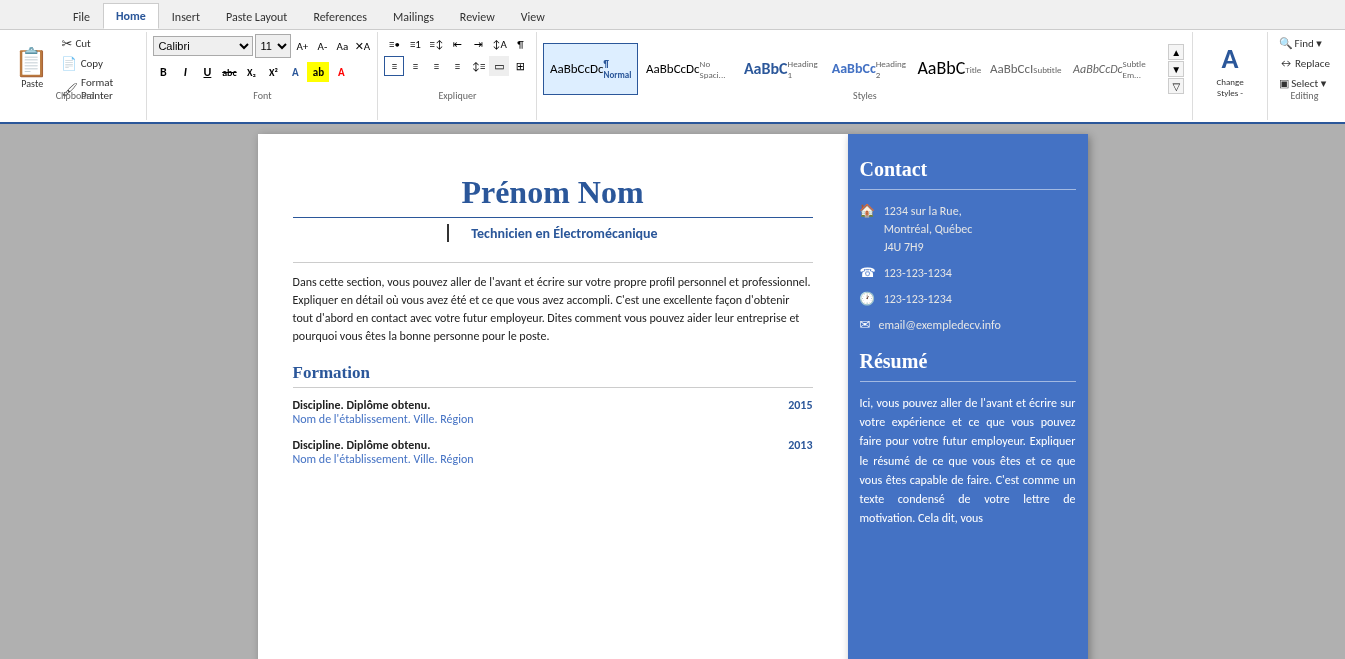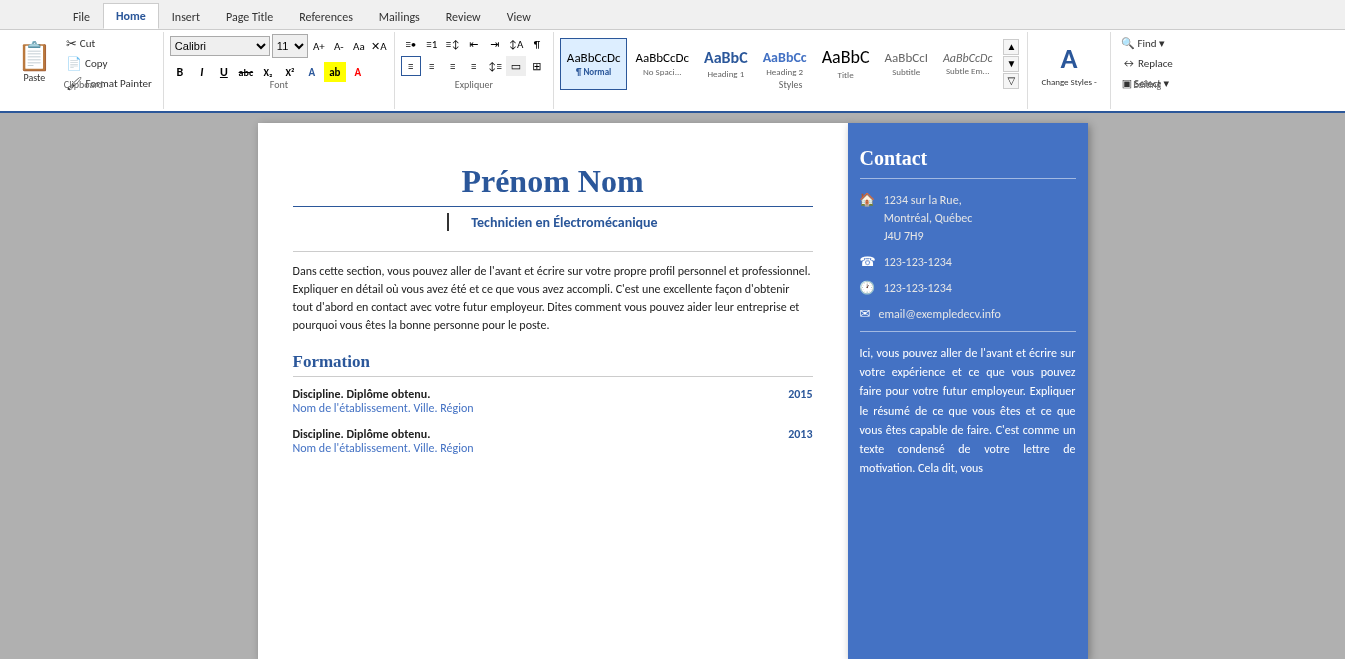--- a/index.html
+++ b/index.html
@@ -29,21 +29,21 @@
     .size-select { width: 36px; height: 24px; font-size: 11px; border: 1px solid #aaa; }
     .font-btn { width: 18px; height: 18px; display: flex; align-items: center; justify-content: center; cursor: pointer; border: 1px solid transparent; font-size: 11px; }
     .format-btn { width: 20px; height: 20px; display: flex; align-items: center; justify-content: center; cursor: pointer; border: 1px solid transparent; font-size: 12px; font-weight: bold; }
 
     
     .para-row { display: flex; align-items: center; gap: 1px; }
     .para-btn { width: 20px; height: 20px; display: flex; align-items: center; justify-content: center; cursor: pointer; border: 1px solid transparent; font-size: 11px; }
 
     
     .styles-gallery { display: flex; align-items: center; gap: 1px; }
-    .style-item { display: flex; flex-direction: column; align-items: center; justify-content: center; padding: 2px 6px; cursor: pointer; border: 1px solid transparent; min-width: 56px; height: 52px; }
+    .style-item { display: flex; flex-direction: row; align-items: center; justify-content: center; padding: 2px 6px; cursor: pointer; border: 1px solid transparent; min-width: 56px; height: 52px; }
     .style-item.active { background: #ddeeff; border-color: #2b579a; }
     .style-preview { font-size: 15px; line-height: 1.2; }
     .style-label { font-size: 9px; color: #666; }
     .style-scroll { display: flex; flex-direction: column; gap: 1px; padding: 2px; }
     .style-scroll-btn { width: 16px; height: 16px; display: flex; align-items: center; justify-content: center; cursor: pointer; font-size: 10px; border: 1px solid #ccc; background: #f5f5f5; }
 
     
     .change-styles-btn { display: flex; flex-direction: column; align-items: center; justify-content: center; padding: 4px 6px; cursor: pointer; border: 1px solid transparent; font-size: 10px; text-align: center; min-width: 50px; }
 
     
@@ -80,21 +80,21 @@
     .resume-text { color: white; font-size: 12px; line-height: 1.6; text-align: justify; }
   </style>
 </head>
 <body>
 
 <div class="ribbon">
   <div class="ribbon-tabs">
     <div class="ribbon-tab">File</div>
     <div class="ribbon-tab active">Home</div>
     <div class="ribbon-tab">Insert</div>
-    <div class="ribbon-tab">Page Title</div>
+    <div class="ribbon-tab">Paste Layout</div>
     <div class="ribbon-tab">References</div>
     <div class="ribbon-tab">Mailings</div>
     <div class="ribbon-tab">Review</div>
     <div class="ribbon-tab">View</div>
   </div>
 
   <div class="ribbon-content">
 
     <div class="ribbon-group">
       <div class="ribbon-group-content" style="padding-bottom:14px;">
@@ -294,20 +294,21 @@
         </div>
         <div class="contact-item">
           <span class="contact-icon">🕐</span>
           <span class="contact-text">123-123-1234</span>
         </div>
         <div class="contact-item">
           <span class="contact-icon">✉</span>
           <span class="contact-text">email@exempledecv.info</span>
         </div>
 
+        <div class="sidebar-section-title" style="margin-top:16px;">Résumé</div>
         <hr class="sidebar-divider">
         <div class="resume-text">Ici, vous pouvez aller de l'avant et écrire sur votre expérience et ce que vous pouvez faire pour votre futur employeur. Expliquer le résumé de ce que vous êtes et ce que vous êtes capable de faire. C'est comme un texte condensé de votre lettre de motivation. Cela dit, vous</div>
 
       </div>
 
     </div>
   </div>
 </div>
 
 </body></html>

